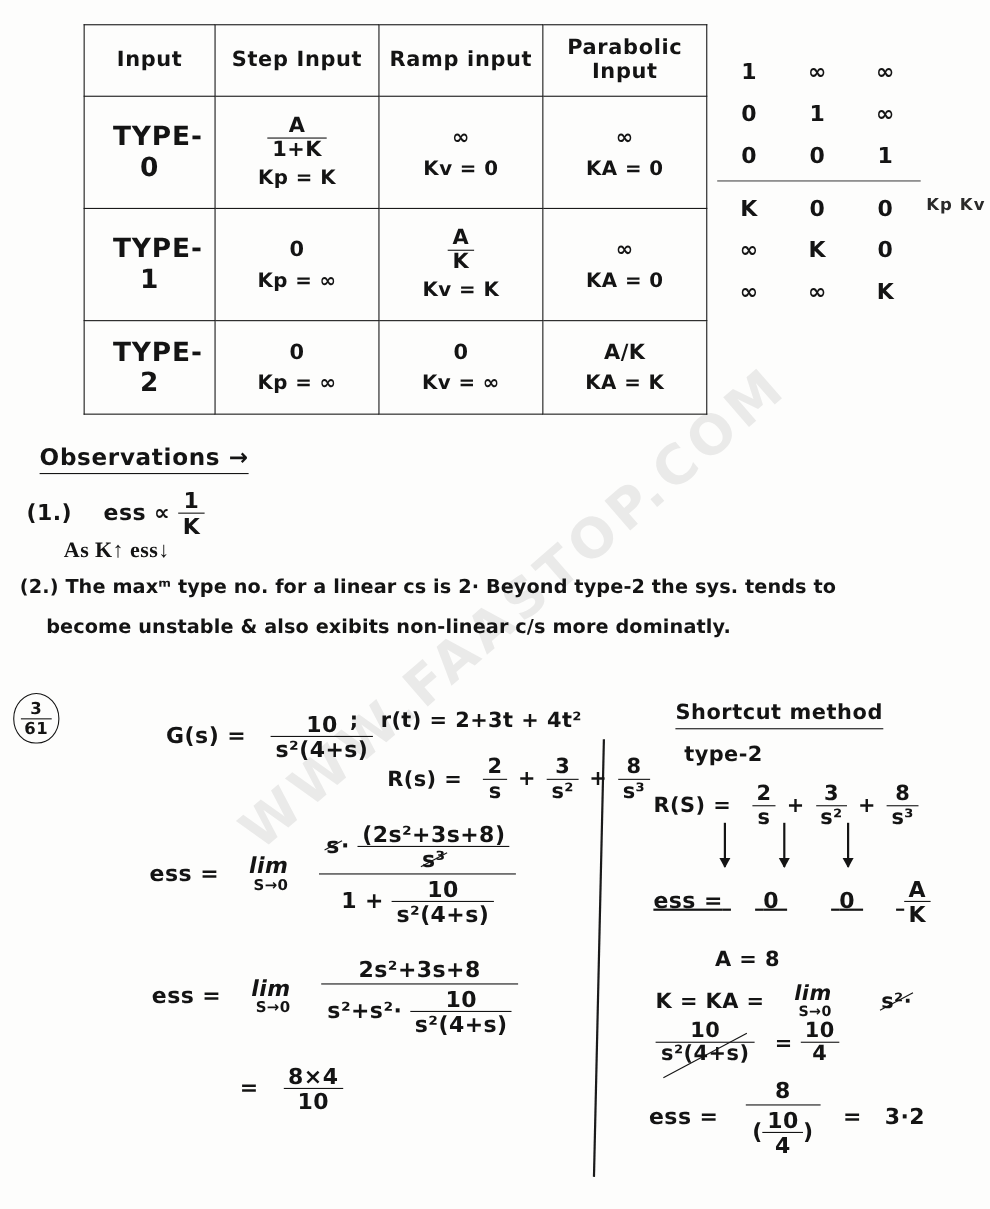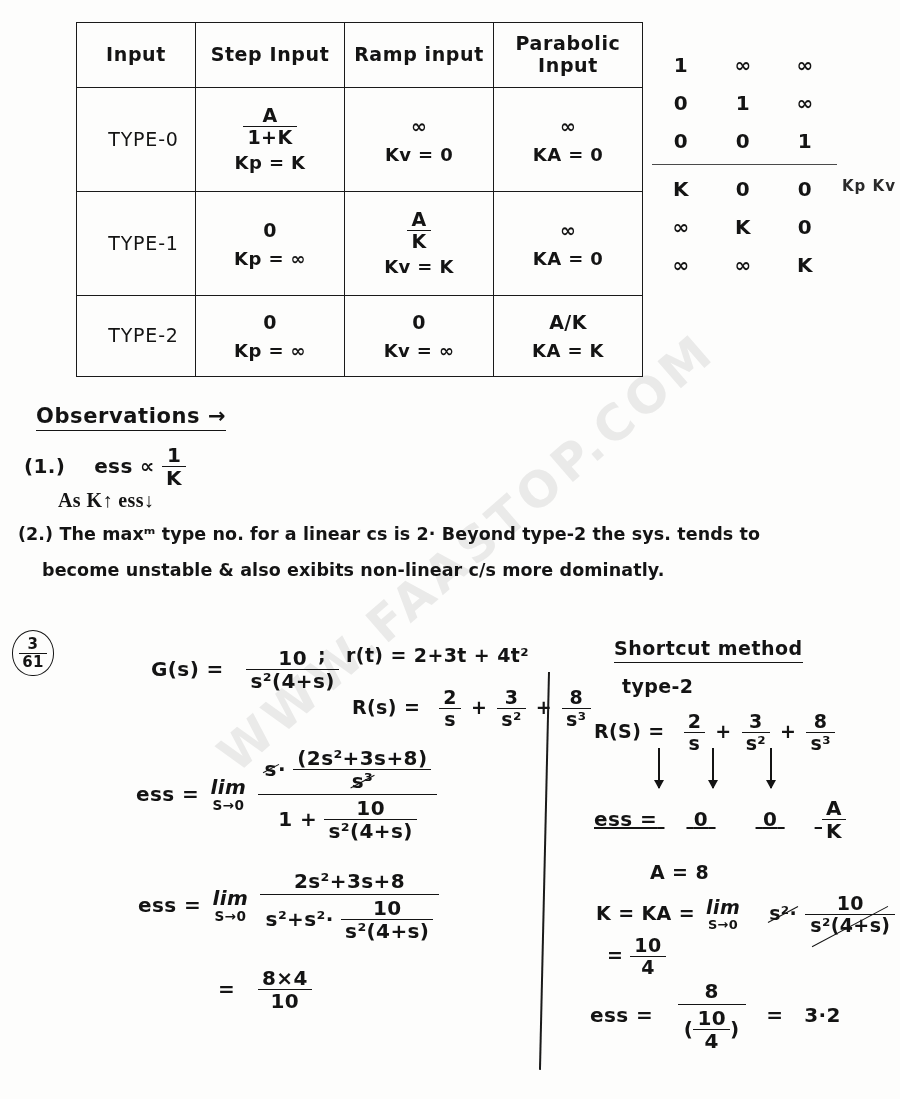--- a/index.html
+++ b/index.html
@@ -80,22 +80,22 @@
   .col-sys { width: 110px; }
   .col-step { width: 140px; }
   .col-ramp { width: 140px; margin-top: 44px; }
   .col-para { width: 140px; }
   .hdr-txt {
     font-size: 19px;
     font-weight: 600;
     letter-spacing: 0.6px;
   }
   .sysname {
-    font-size: 19px;
-    font-weight: 400;
+    font-size: 24px;
+    font-weight: 700;
     letter-spacing: 0.8px;
     margin-left: 15px;
   }
   .cellval {
     font-size: 19px;
     font-weight: 600;
     line-height: 1.35;
   }
   .cellsub {
     font-size: 18px;
@@ -254,24 +254,24 @@
     top: 1030px;
     border: 2px solid #141414;
     padding: 4px 14px 5px 14px;
     font-size: 20px;
     font-weight: 600;
     z-index: 5;
   }
 
   .lim {
     display: inline-block;
-    text-align: center;
+    text-align: right;
     vertical-align: middle;
     line-height: 1.05;
-    margin: 0 4px;
+    margin: 0 20px;
   }
   .lim .lw { display: block; font-size: 1em; font-style: italic; }
   .lim .ls { display: block; font-size: 0.68em; }
 
   
   .strike {
     position: relative;
     display: inline-block;
     padding: 0 1px;
   }

